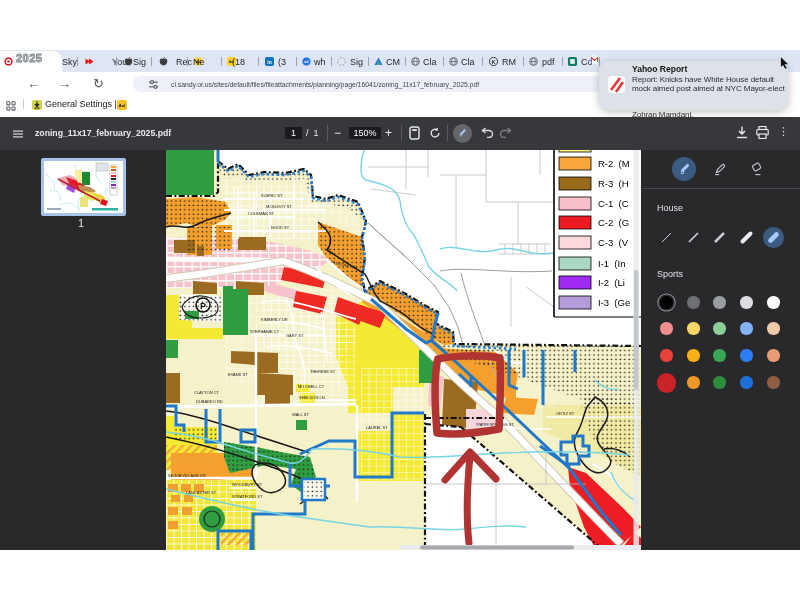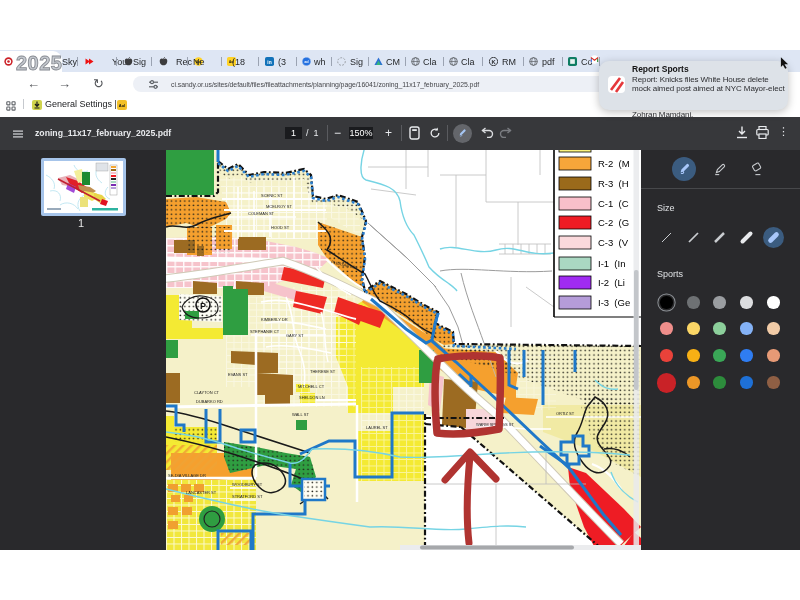--- a/index.html
+++ b/index.html
@@ -41,21 +41,21 @@
 <div id="stage">
 
   <div class="abs" id="tabs"></div>
   <div class="abs" id="activetab"></div>
   <div id="tabicons">
     <svg class="fav" style="left:4px;top:57px" width="10" height="10" viewBox="0 0 10 10">
         <circle cx="5" cy="5" r="4.6" fill="#cc2127"></circle>
         <circle cx="5" cy="5" r="2.9" fill="#fff"></circle>
         <circle cx="5" cy="5" r="1.4" fill="#cc2127"></circle>
       </svg>
-    <div class="abs" style="left:16px;top:52px;font-size:20px;font-weight:bold;color:#c6cad0;-webkit-text-stroke:0.9px #888c93;letter-spacing:0.5px">2025</div>
+    <div class="abs" style="left:16px;top:52px;font-size:11px;font-weight:bold;color:#c6cad0;-webkit-text-stroke:0.9px #888c93;letter-spacing:0.5px">2025</div>
     <div class="tabtxt" style="left:62px">Sky</div>
     <div class="sep" style="left:77px"></div>
     <svg class="fav" style="left:85px" width="9" height="9" viewBox="0 0 9 9">
         <path d="M0.5 1.5L5 4.5 0.5 7.5zM4 1.5L8.5 4.5 4 7.5z" fill="#e11"></path>
       </svg>
     <div class="tabtxt" style="left:112px">You</div>
     <div class="sep" style="left:116px"></div>
     <svg class="fav" style="left:124px" width="9" height="9" viewBox="0 0 9 9">
         <path d="M4.5 2.2c1-1 2.5-1 3.3 0 .8 1 .6 3.3-.4 4.8-.7 1-1.6 1.3-2.9 1.3-1.3 0-2.2-.3-2.9-1.3-1-1.5-1.2-3.8-.4-4.8.8-1 2.3-1 3.3 0z" fill="#3c3c3e"></path>
         <path d="M4.5 2.2c0-1 .6-1.7 1.5-1.9" stroke="#3c3c3e" stroke-width="0.8" fill="none"></path>
@@ -186,21 +186,21 @@
         <line x1="0" y1="1" x2="12" y2="1"></line>
         <line x1="0" y1="4.5" x2="12" y2="4.5"></line>
         <line x1="0" y1="8" x2="12" y2="8"></line>
       </g>
     </svg>
   <div class="abs ptxt" style="left:35px;top:128px;font-size:8.7px;font-weight:bold;letter-spacing:0">zoning_11x17_february_2025.pdf</div>
   <div class="abs pbox" style="left:285px;width:17px">1</div>
   <div class="abs ptxt" style="left:306px;top:128px">/&nbsp; 1</div>
   <div class="abs psep" style="left:327px"></div>
   <div class="abs ptxt" style="left:334px;top:126px;font-size:12px">−</div>
-  <div class="abs pbox" style="left:349px;width:24px">150%</div>
+  <div class="abs pbox" style="left:349px;width:32px">150%</div>
   <div class="abs ptxt" style="left:385px;top:126px;font-size:12px">+</div>
   <div class="abs psep" style="left:401px"></div>
   <svg class="abs" style="left:409px;top:126px" width="11" height="14" viewBox="0 0 11 14">
       <rect x="1" y="1" width="9" height="12" rx="2" fill="none" stroke="#e8eaed" stroke-width="1.4"></rect>
       <rect x="3.2" y="3.2" width="4.6" height="1.8" fill="#e8eaed"></rect>
     </svg>
   <svg class="abs" style="left:429px;top:127px" width="12" height="12" viewBox="0 0 14 14">
       <path d="M11.5 7a4.5 4.5 0 1 1 -1.6-3.4" fill="none" stroke="#e8eaed" stroke-width="1.5"></path>
       <path d="M10.2 0.5v3.6h-3.6z" fill="#e8eaed"></path>
     </svg>
@@ -283,21 +283,21 @@
           <path d="M2.2 12.6h4"></path>
         </g>
       </svg>
     <svg class="abs" style="left:748px;top:162px" width="15" height="14" viewBox="0 0 15 14">
         <g fill="none" stroke="#c7cace" stroke-width="1.1">
           <path d="M5.2 3.4L9 1.2a1.3 1.3 0 0 1 1.8 0.5l1.7 3a1.3 1.3 0 0 1-0.5 1.8l-3.8 2.2a1.3 1.3 0 0 1-1.8-0.5l-1.7-3a1.3 1.3 0 0 1 0.5-1.8z"></path>
           <path d="M7.4 12.6h5"></path>
         </g>
       </svg>
     <div class="abs" style="left:641px;top:188px;width:159px;height:1px;background:#47484b"></div>
-    <div class="panlab" style="left:657px;top:203px">Size</div>
+    <div class="panlab" style="left:657px;top:203px">House</div>
     <g id="strokes"></g>
     <svg class="abs" style="left:659px;top:230px" width="15" height="15" viewBox="0 0 15 15">
         <line x1="3" y1="12" x2="12" y2="3" stroke="#c9ccd0" stroke-width="1"></line>
       </svg>
     <svg class="abs" style="left:686px;top:230px" width="15" height="15" viewBox="0 0 15 15">
         <line x1="3" y1="12" x2="12" y2="3" stroke="#c9ccd0" stroke-width="1.7"></line>
       </svg>
     <svg class="abs" style="left:712px;top:230px" width="15" height="15" viewBox="0 0 15 15">
         <line x1="3" y1="12" x2="12" y2="3" stroke="#c9ccd0" stroke-width="2.5"></line>
       </svg>
@@ -611,20 +611,20 @@
   </svg>
     </div>
 
   <div class="abs" id="notif"></div>
   <div class="abs" id="nicon"><svg width="17" height="17" viewBox="0 0 17 17">
         <g stroke="#e5383b" stroke-width="2.6">
           <line x1="3" y1="14" x2="12" y2="2"></line>
           <line x1="8" y1="16" x2="15" y2="6"></line>
         </g>
       </svg></div>
-  <div class="abs" id="ntitle">Report Sports</div>
-  <div class="abs nbody" style="top:74.5px">Report: Knicks files White House delete</div>
+  <div class="abs" id="ntitle">Yahoo Report</div>
+  <div class="abs nbody" style="top:74.5px">Report: Knicks have White House default</div>
   <div class="abs nbody" style="top:83.5px">mock aimed post aimed at NYC Mayor-elect</div>
   <div class="abs nbody" style="top:110px">Zohran Mamdani.</div>
   <svg class="abs" style="left:780px;top:57px" width="9" height="12" viewBox="0 0 10 13">
       <path d="M1 0l8 8-4 0 2.5 4-1.8 1-2.4-4.3L1 11z" fill="#111"></path>
     </svg>
 </div>
 
 </body></html>

